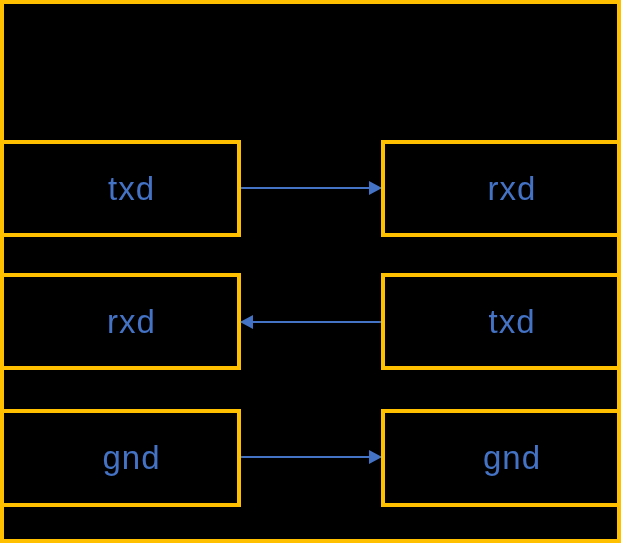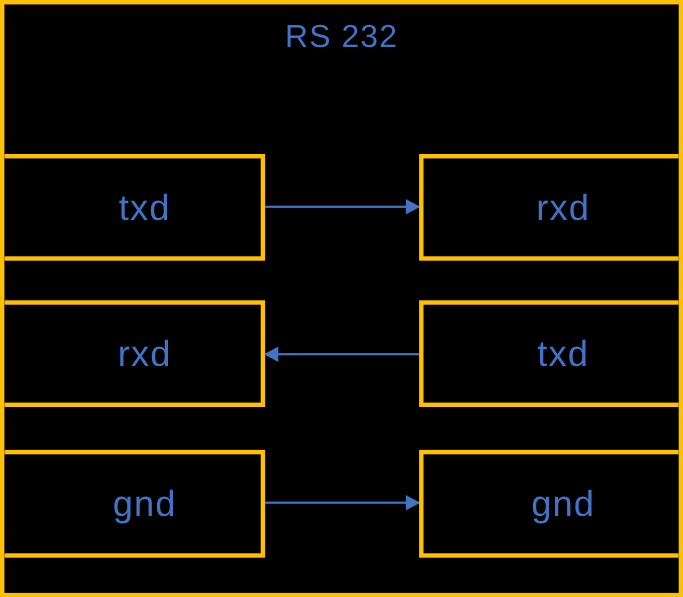--- a/index.html
+++ b/index.html
@@ -79,21 +79,20 @@
     border-top: 7px solid transparent;
     border-bottom: 7px solid transparent;
     border-right: 13px solid var(--arrow, #4472C4);
   }
 </style>
 </head>
 <body>
 
 <div class="frame">
 
-  <div class="title">RS 232</div>
 
   <div class="pin-box side-left" style="top:136px">
     <span class="pin-label">txd</span>
   </div>
   <div class="arrow right" style="top:177px"></div>
   <div class="pin-box side-right" style="top:136px">
     <span class="pin-label">rxd</span>
   </div>
 
   <div class="pin-box side-left" style="top:269px">

